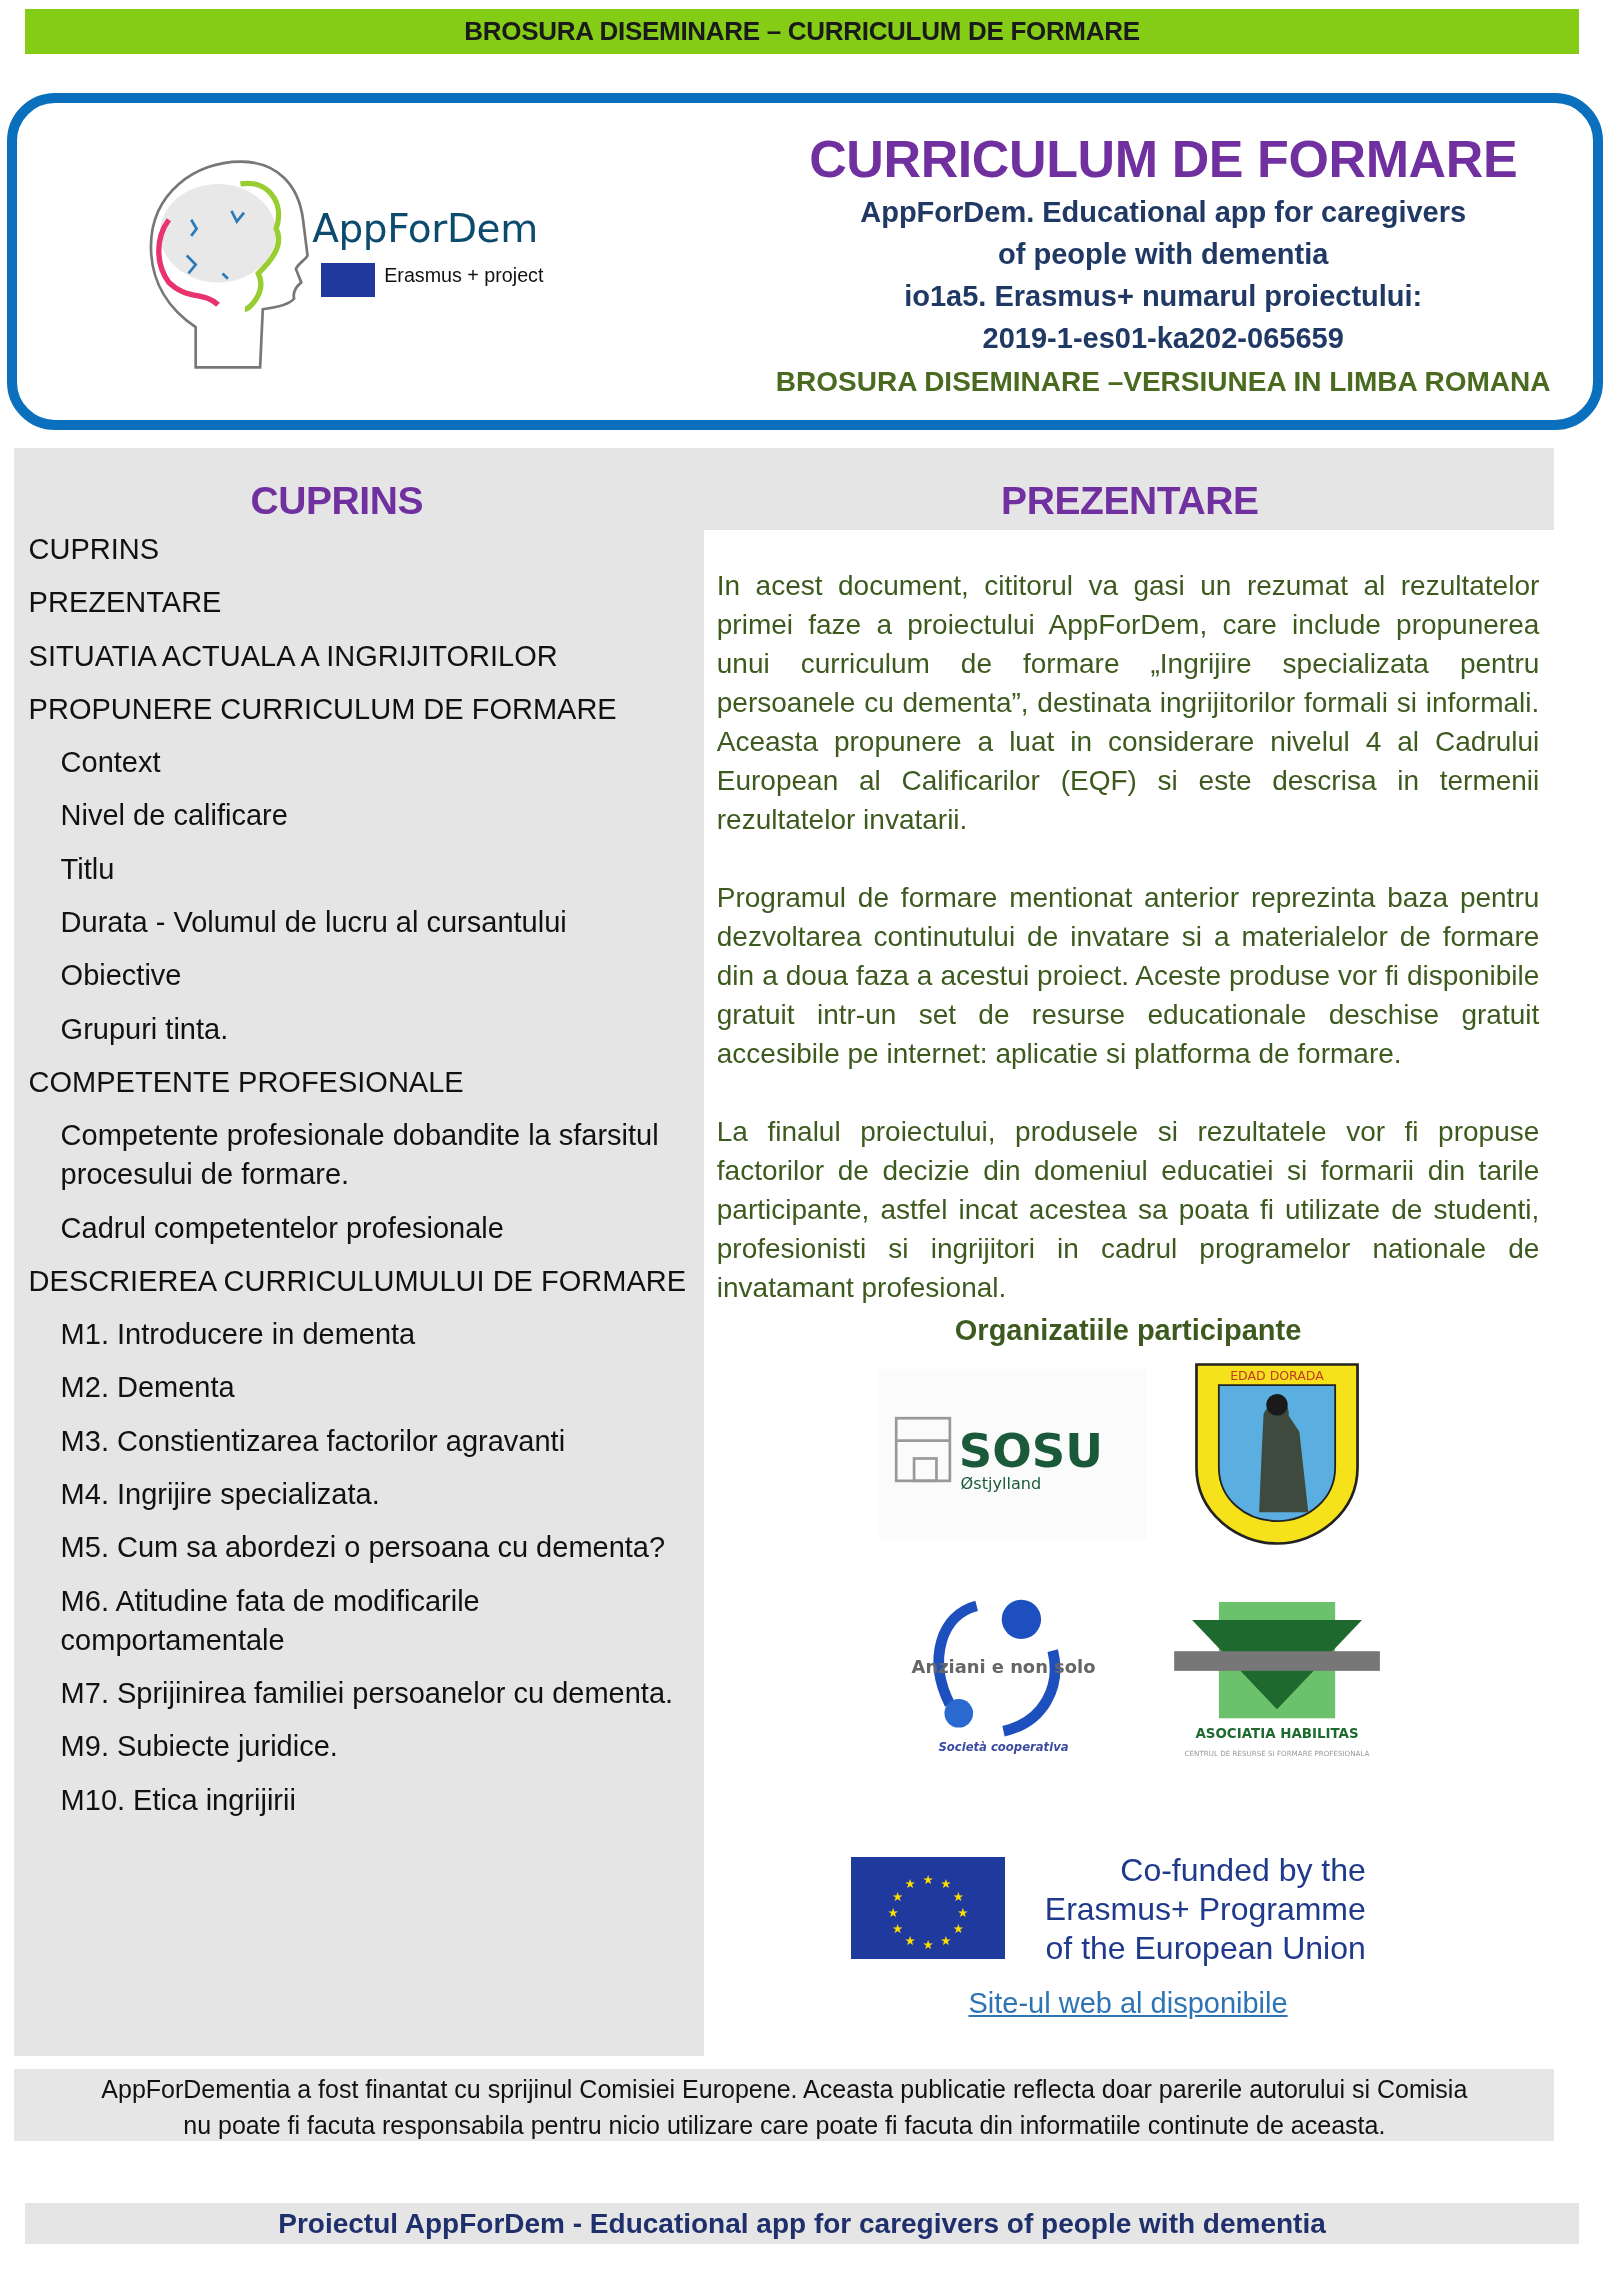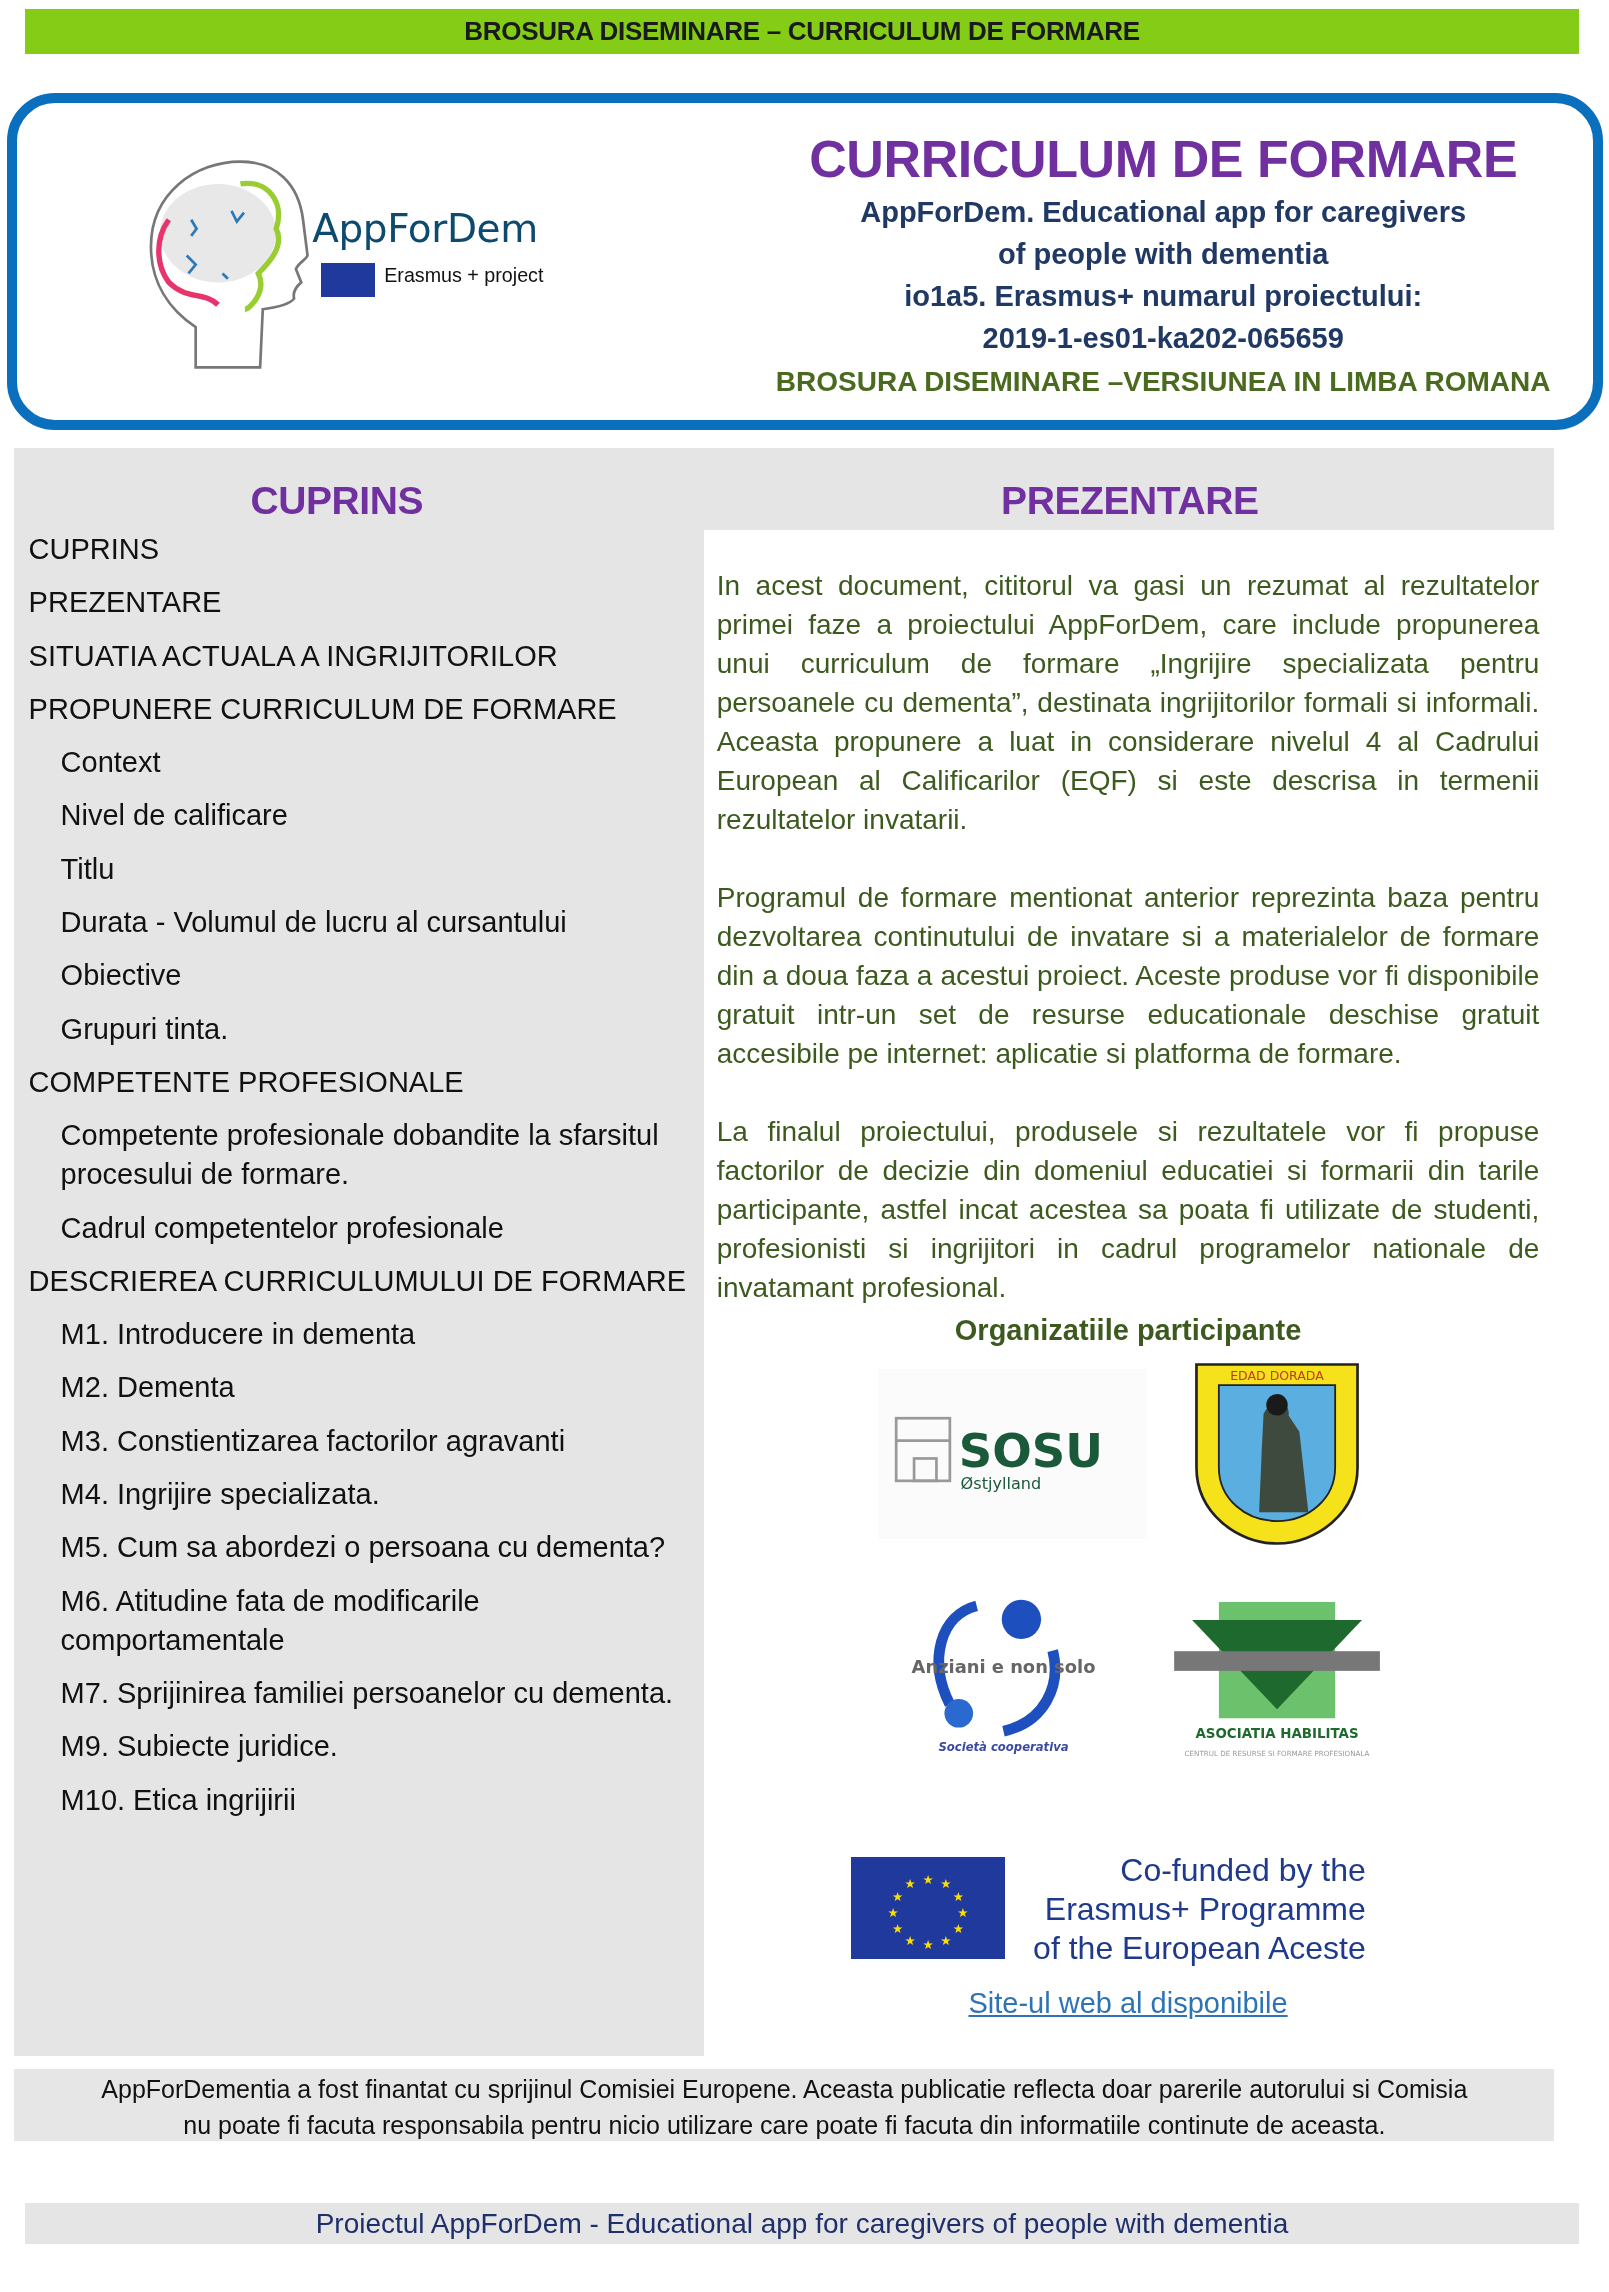--- a/index.html
+++ b/index.html
@@ -67,21 +67,21 @@
   .site-link {
     display: block; text-align: center; font-size: 29px; color: #2e74b5; text-decoration: underline; margin-top: 9px;
   }
 
   .disclaimer {
     position: absolute; left: 14.3px; top: 2069px; width: 1540px; height: 72px; background: #e6e6e6;
     text-align: center; font-size: 25px; line-height: 36px; color: #111; padding-top: 1.8px;
   }
   .bottom-banner {
     position: absolute; left: 25px; top: 2203px; width: 1554px; height: 41px; background: #e5e5e5;
-    display: flex; align-items: center; justify-content: center; font-weight: normal; font-size: 28px; color: #1f2f6b;
+    display: flex; align-items: center; justify-content: center; font-weight: bold; font-size: 28px; color: #1f2f6b;
   }
 </style>
 </head>
 <body>
 
 <div class="top-banner">BROSURA DISEMINARE – CURRICULUM DE FORMARE</div>
 
 <div class="header-box">
   <div class="logo-wrap">
     <svg class="logo-head" width="170" height="215" viewBox="0 0 190 240">
@@ -202,21 +202,21 @@
               <text x="52" y="85">★</text>
             <text x="47" y="67">★</text>
               <text x="52" y="49">★</text>
               <text x="66" y="35">★</text>
           </g>
         </svg>
       </div>
       <div class="eu-text">
         <div>Co-funded by the</div>
         <div>Erasmus+ Programme</div>
-        <div>of the European Aceste</div>
+        <div>of the European Union</div>
       </div>
     </div>
 
     <a class="site-link" href="#">Site-ul web al disponibile</a>
   </div>
 </div>
 
 <div class="disclaimer">
   <div>AppForDementia a fost finantat cu sprijinul Comisiei Europene. Aceasta publicatie reflecta doar parerile autorului si Comisia</div>
   <div>nu poate fi facuta responsabila pentru nicio utilizare care poate fi facuta din informatiile continute de aceasta.</div>

